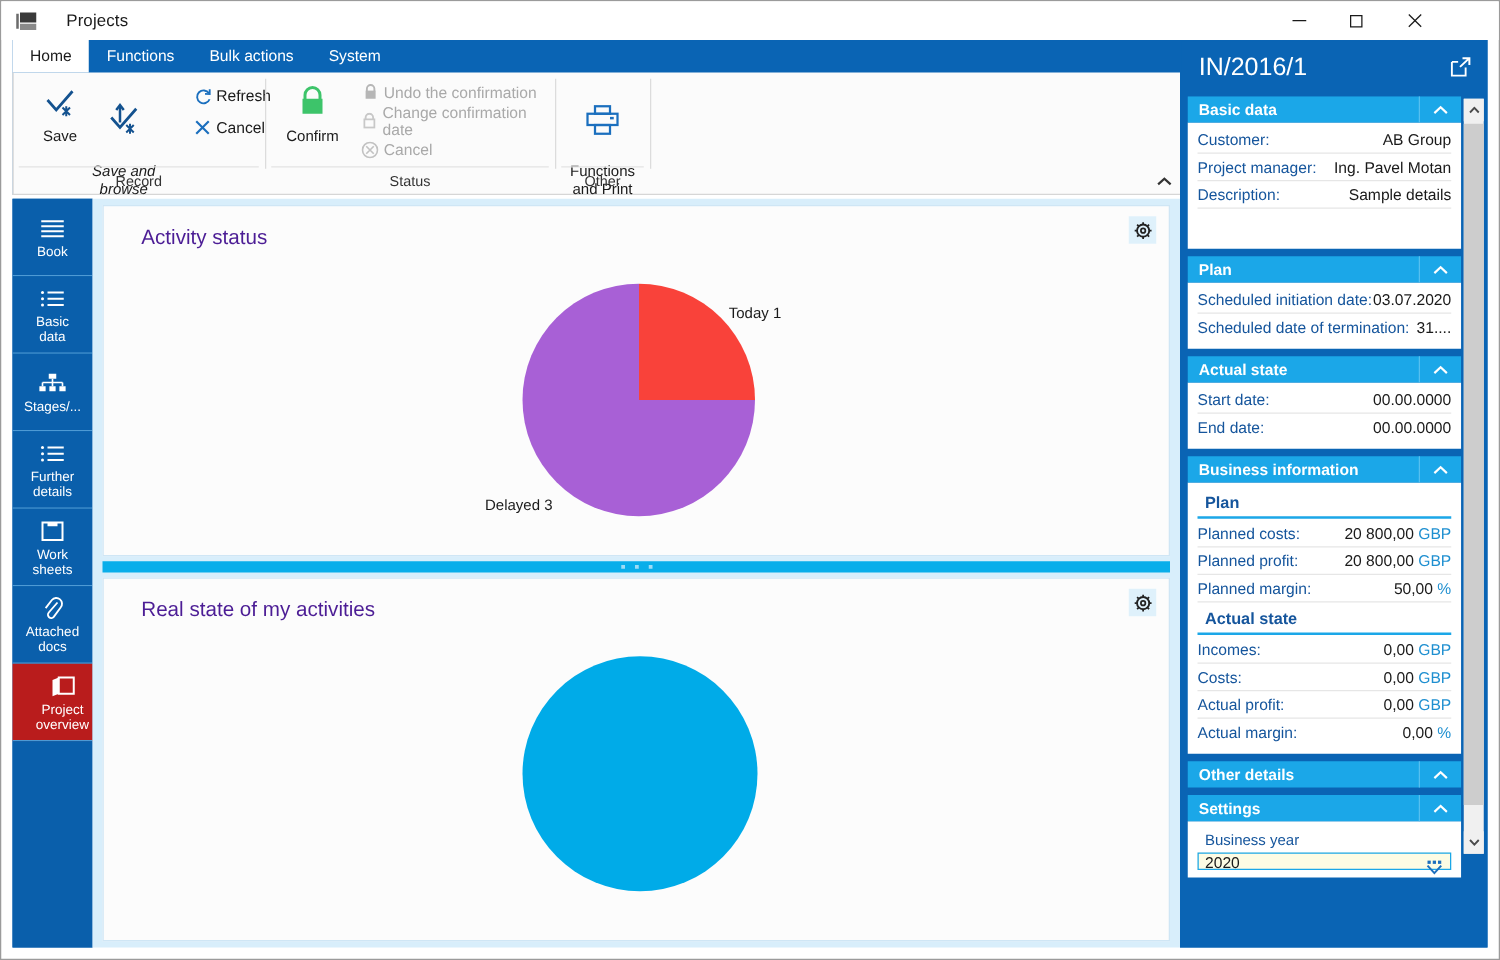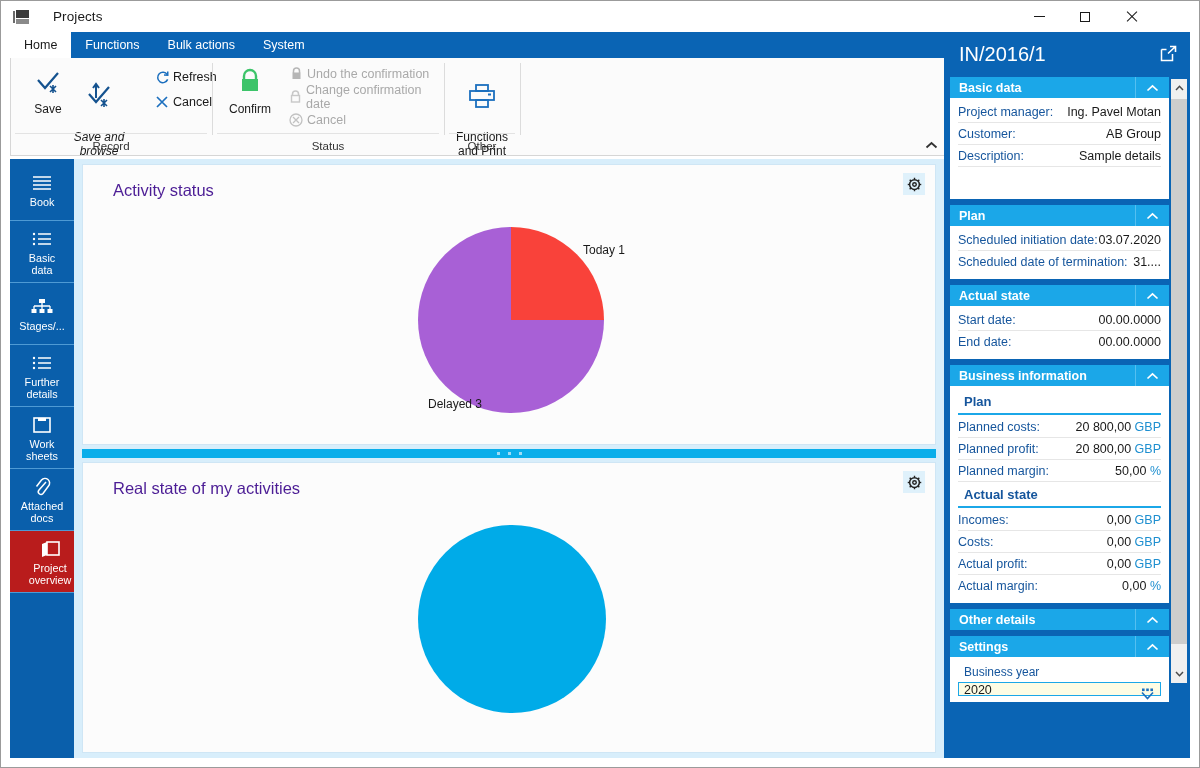--- a/index.html
+++ b/index.html
@@ -445,21 +445,21 @@
               <path d="M11.8 11.8 L13.1 13.1"></path>
             <path d="M13.1 2.9 L11.8 4.2"></path>
               <path d="M4.2 11.8 L2.9 13.1"></path>
           </g>
         </svg>
       </div>
 
       <div class="pie" style="left:335px; top:62px; width:186px; height:186px;
                   background: conic-gradient(#f9423a 0deg 90deg, #a860d6 90deg 360deg);"></div>
       <div class="pie-label" style="left:500px; top:78px;">Today 1</div>
-      <div class="pie-label" style="left:305px; top:232px;margin-left:40px;">Delayed 3</div>
+      <div class="pie-label" style="left:305px; top:232px;">Delayed 3</div>
     </div>
 
     <div id="splitter">
       <span class="d"></span>
         <span class="d"></span>
         <span class="d"></span>
     </div>
 
     <div class="panel" id="panel-bottom">
       <div class="panel-title">Real state of my activities</div>
@@ -501,26 +501,26 @@
         <div class="sect-head">
           <span>Basic data</span>
           <span class="chev">
             <svg width="13" height="8" viewBox="0 0 13 8">
                 <path d="M1.5 6.5 L6.5 1.8 L11.5 6.5" stroke="#fff" stroke-width="1.7" fill="none"></path>
               </svg>
           </span>
         </div>
         <div class="sect-body">
           <div class="row">
+            <span class="k">Customer:</span>
+            <span class="v">AB Group</span>
+          </div>
+          <div class="row">
             <span class="k">Project manager:</span>
             <span class="v">Ing. Pavel Motan</span>
-          </div>
-          <div class="row">
-            <span class="k">Customer:</span>
-            <span class="v">AB Group</span>
           </div>
           <div class="row">
             <span class="k">Description:</span>
             <span class="v">Sample details</span>
           </div>
           <div class="pad-bottom"></div>
         </div>
       </div>
 
       <div class="sect">

